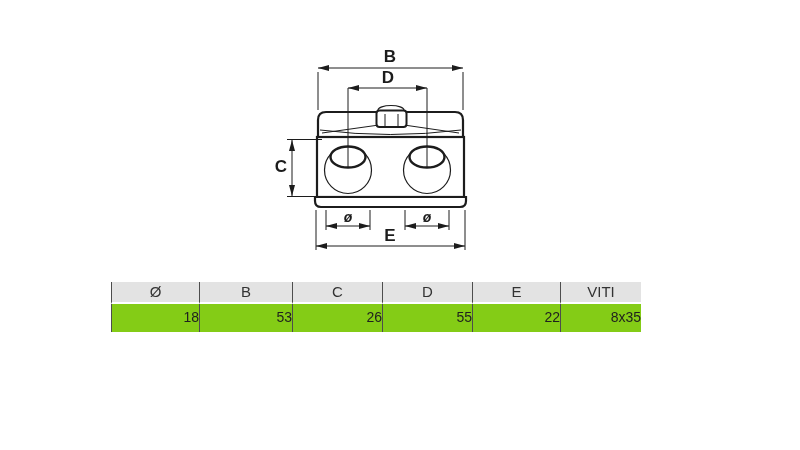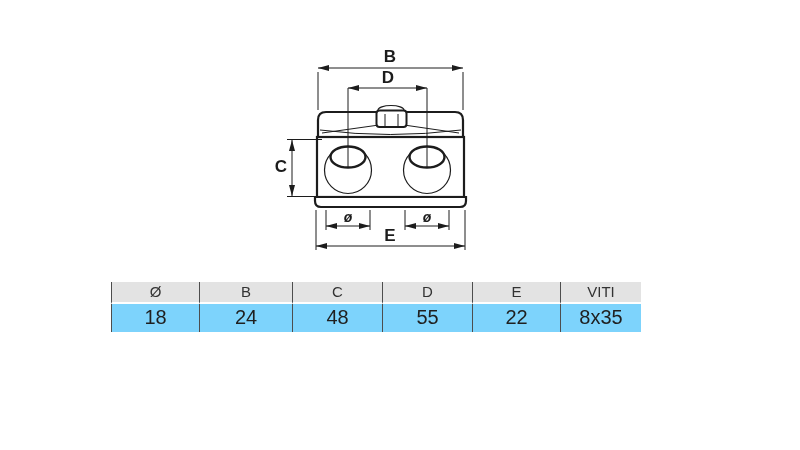--- a/index.html
+++ b/index.html
@@ -9,21 +9,21 @@
   svg text{font-family:"Liberation Sans",sans-serif;fill:#1c1c1c;}
   .dim-text{font-size:17px;font-weight:600;}
   .dia-text{font-size:14px;font-weight:600;font-style:italic;}
 
   
   .spec-table{position:absolute;left:111px;top:282px;width:541px;}
   .t-row{display:flex;}
   .t-cell{box-sizing:border-box;border-left:1px solid #4d4d4d;text-align:center;overflow:hidden;}
   .t-head .t-cell{height:22px;background:#e3e3e3;border-bottom:2px solid #ffffff;
                   font-size:15px;line-height:20px;color:#333333;}
-  .t-body .t-cell{height:28px;background:#7dd3fc;font-size:20px;line-height:26px;color:#1f1f1f;}
+  .t-body .t-cell{height:28px;background:#84cc16;font-size:14px;line-height:26px;color:#1f1f1f;text-align:right;}
   .c0{width:88px;}.c1{width:93px;}.c2{width:90px;}.c3{width:90px;}.c4{width:88px;}.c5{width:81px;}
 </style>
 </head>
 <body>
 
 <div class="screen">
 
   <svg class="drawing-svg" width="800" height="450" viewBox="0 0 800 450">
 
     <g>
@@ -102,21 +102,21 @@
     <div class="t-row t-head">
       <div class="t-cell c0">Ø</div>
       <div class="t-cell c1">B</div>
       <div class="t-cell c2">C</div>
       <div class="t-cell c3">D</div>
       <div class="t-cell c4">E</div>
       <div class="t-cell c5">VITI</div>
     </div>
     <div class="t-row t-body">
       <div class="t-cell c0">18</div>
-      <div class="t-cell c1">24</div>
-      <div class="t-cell c2">48</div>
+      <div class="t-cell c1">53</div>
+      <div class="t-cell c2">26</div>
       <div class="t-cell c3">55</div>
       <div class="t-cell c4">22</div>
       <div class="t-cell c5">8x35</div>
     </div>
   </div>
 
 </div>
 
 </body></html>

